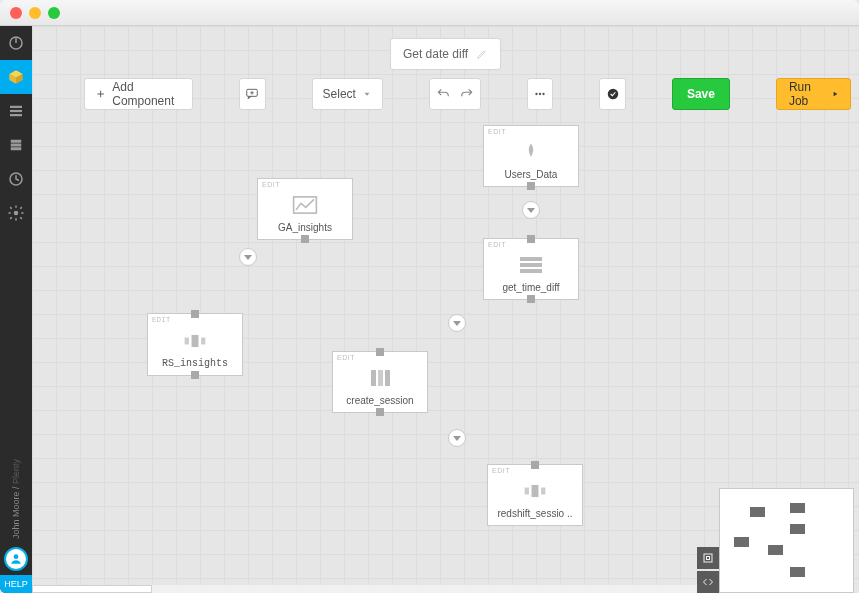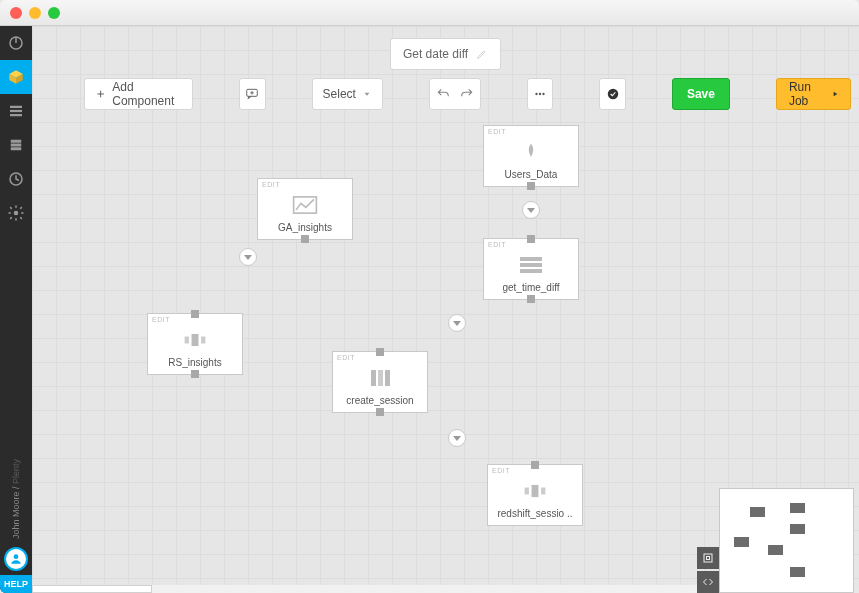--- a/index.html
+++ b/index.html
@@ -13,21 +13,21 @@
 
 
 .sidebar { position: absolute; top: 26px; left: 0; width: 32px; bottom: 0; background: #2b2b2b; display: flex; flex-direction: column; align-items: center; }
 .sidebar .icon { width: 32px; height: 34px; display: flex; align-items: center; justify-content: center; color: #9a9a9a; }
 .sidebar .icon.active { background: #00aeef; }
 .sidebar .icon svg { width: 18px; height: 18px; }
 .sidebar .spacer { flex: 1; }
 .sidebar .username { color: #888; font-size: 9px; writing-mode: vertical-rl; transform: rotate(180deg); margin-bottom: 8px; white-space: nowrap;}
 .sidebar .avatar { width: 24px; height: 24px; border-radius: 50%; border: 2px solid #00aeef; background: #fff; display: flex; align-items: center; justify-content: center; margin-bottom: 4px;}
 .sidebar .avatar svg { width: 14px; height: 14px; }
-.sidebar .help { width: 100%; padding: 4px 0; background: #00aeef; color: #fff; font-size: 9px; text-align: center; font-weight: 700;}
+.sidebar .help { width: 100%; padding: 4px 0; background: #00aeef; color: #fff; font-size: 9px; text-align: center; font-weight: 400;}
 
 
 .main { position: absolute; top: 26px; left: 32px; right: 0; bottom: 0; background: #e8e8e8; }
 
 
 .canvas { position: absolute; inset: 0;
   background-color: #e6e6e6;
   background-image: linear-gradient(#dcdcdc 1px, transparent 1px), linear-gradient(90deg, #dcdcdc 1px, transparent 1px);
   background-size: 24px 24px;
 }
@@ -242,21 +242,21 @@
           <div class="edit">EDIT</div>
           <div class="icon-box">
             <svg viewBox="0 0 24 24">
                 <path d="M12 2c3 4 4 8 0 16c-4-8-3-12 0-16z" fill="#bbb"></path>
               </svg>
           </div>
           <div class="label">Users_Data</div>
           <div class="port bottom"></div>
         </div>
 
-        <div class="node" style="left:115px;top:287px;">
+        <div class="node" style="left:115px;top:287px;font-family:Liberation Mono, monospace;">
           <div class="port top"></div>
           <div class="edit">EDIT</div>
           <div class="icon-box">
             <svg viewBox="0 0 30 20">
                 <rect x="11" y="3" width="8" height="14" fill="#bbb"></rect>
                 <rect x="3" y="6" width="5" height="8" fill="#ccc"></rect>
                 <rect x="22" y="6" width="5" height="8" fill="#ccc"></rect>
               </svg>
           </div>
           <div class="label">RS_insights</div>

